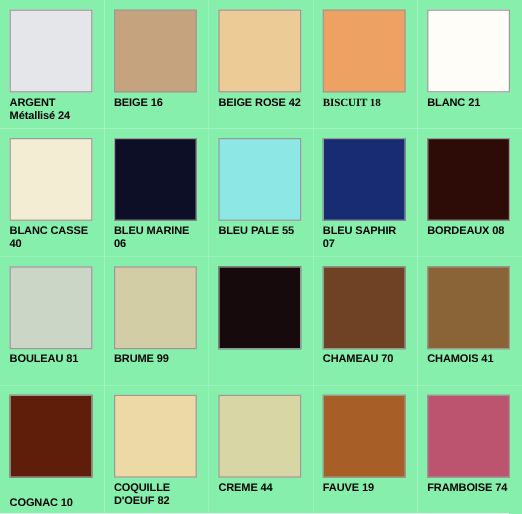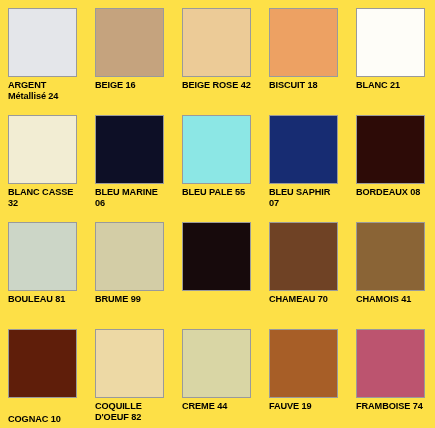--- a/index.html
+++ b/index.html
@@ -23,21 +23,21 @@
     box-sizing: border-box;
   }
   .swatch-cell {
     width: 87px;
     height: 107px;
     box-sizing: border-box;
     padding: 8px 6px 0 8px;
     display: flex;
     flex-direction: column;
     align-items: flex-start;
-    background: #fde047;
+    background: #86efac;
   }
   .swatch-chip {
     width: 69px;
     height: 69px;
     box-sizing: border-box;
     border: 1px solid #9a9a9a;
     flex: 0 0 auto;
   }
   .swatch-label {
     margin-top: 3px;
@@ -64,29 +64,29 @@
     <div class="swatch-cell">
       <div class="swatch-chip" style="background: rgb(197, 163, 126); border-color: rgb(154, 154, 154);"></div>
       <div class="swatch-label" style="color: rgb(0, 0, 0);">BEIGE 16</div>
     </div>
     <div class="swatch-cell">
       <div class="swatch-chip" style="background: rgb(236, 203, 151); border-color: rgb(154, 154, 154);"></div>
       <div class="swatch-label" style="color: rgb(0, 0, 0);">BEIGE ROSE 42</div>
     </div>
     <div class="swatch-cell">
       <div class="swatch-chip" style="background: rgb(237, 161, 99); border-color: rgb(154, 154, 154);"></div>
-      <div class="swatch-label" style="color: rgb(0, 0, 0);">BISCUIT 18</div>
+      <div class="swatch-label" style="color: rgb(0, 0, 0); font-family: Liberation Serif, serif;">BISCUIT 18</div>
     </div>
     <div class="swatch-cell">
       <div class="swatch-chip" style="background: rgb(254, 253, 248); border-color: rgb(154, 154, 154);"></div>
       <div class="swatch-label" style="color: rgb(0, 0, 0);">BLANC 21</div>
     </div>
     <div class="swatch-cell">
       <div class="swatch-chip" style="background: rgb(242, 237, 211); border-color: rgb(154, 154, 154);"></div>
-      <div class="swatch-label" style="color: rgb(0, 0, 0);">BLANC CASSE 32</div>
+      <div class="swatch-label" style="color: rgb(0, 0, 0);">BLANC CASSE 40</div>
     </div>
     <div class="swatch-cell">
       <div class="swatch-chip" style="background: rgb(13, 15, 38); border-color: rgb(154, 154, 154);"></div>
       <div class="swatch-label" style="color: rgb(0, 0, 0);">BLEU MARINE 06</div>
     </div>
     <div class="swatch-cell">
       <div class="swatch-chip" style="background: rgb(140, 231, 229); border-color: rgb(154, 154, 154);"></div>
       <div class="swatch-label" style="color: rgb(0, 0, 0);">BLEU PALE 55</div>
     </div>
     <div class="swatch-cell">

